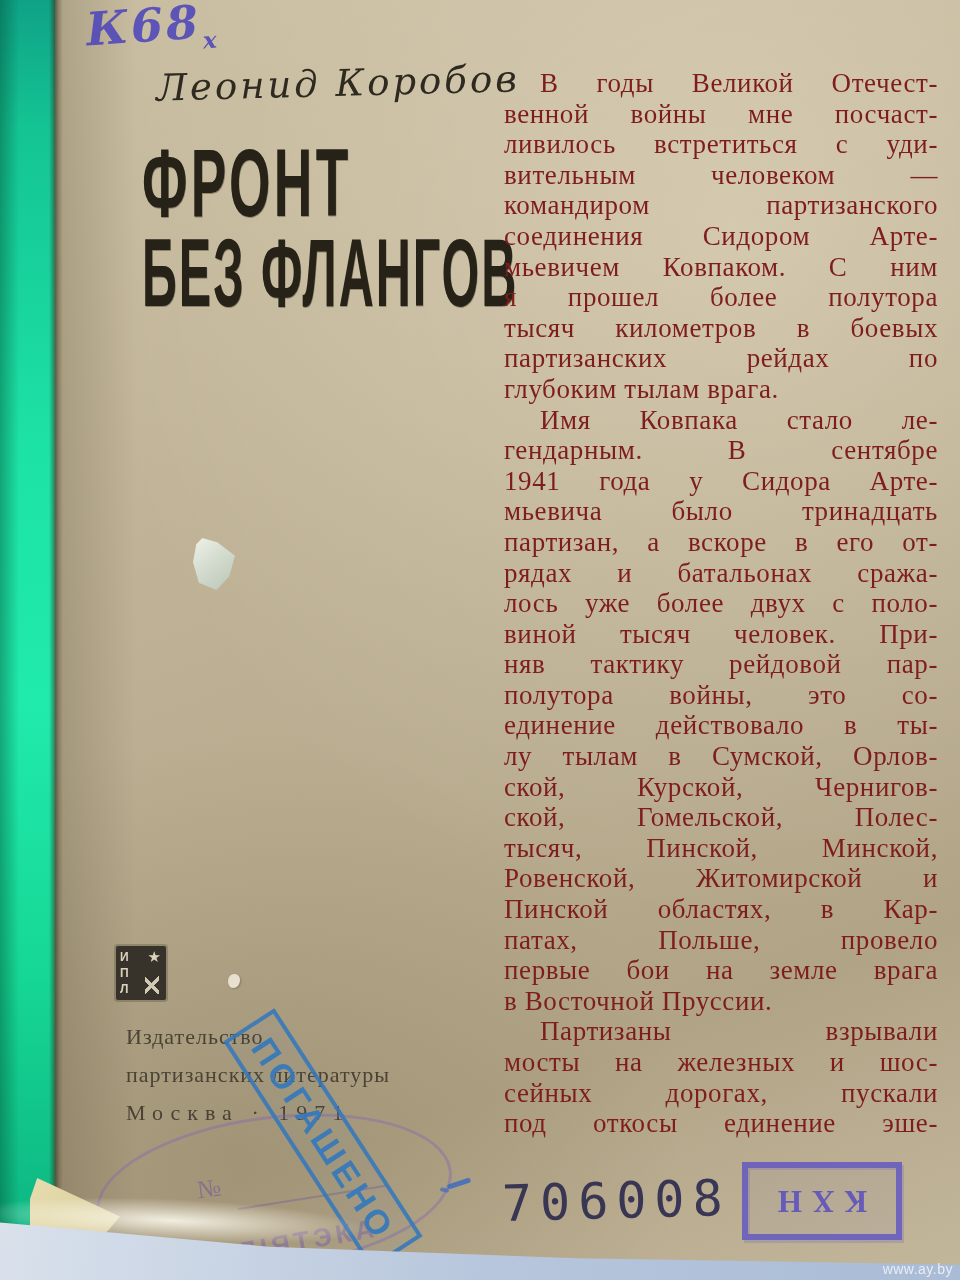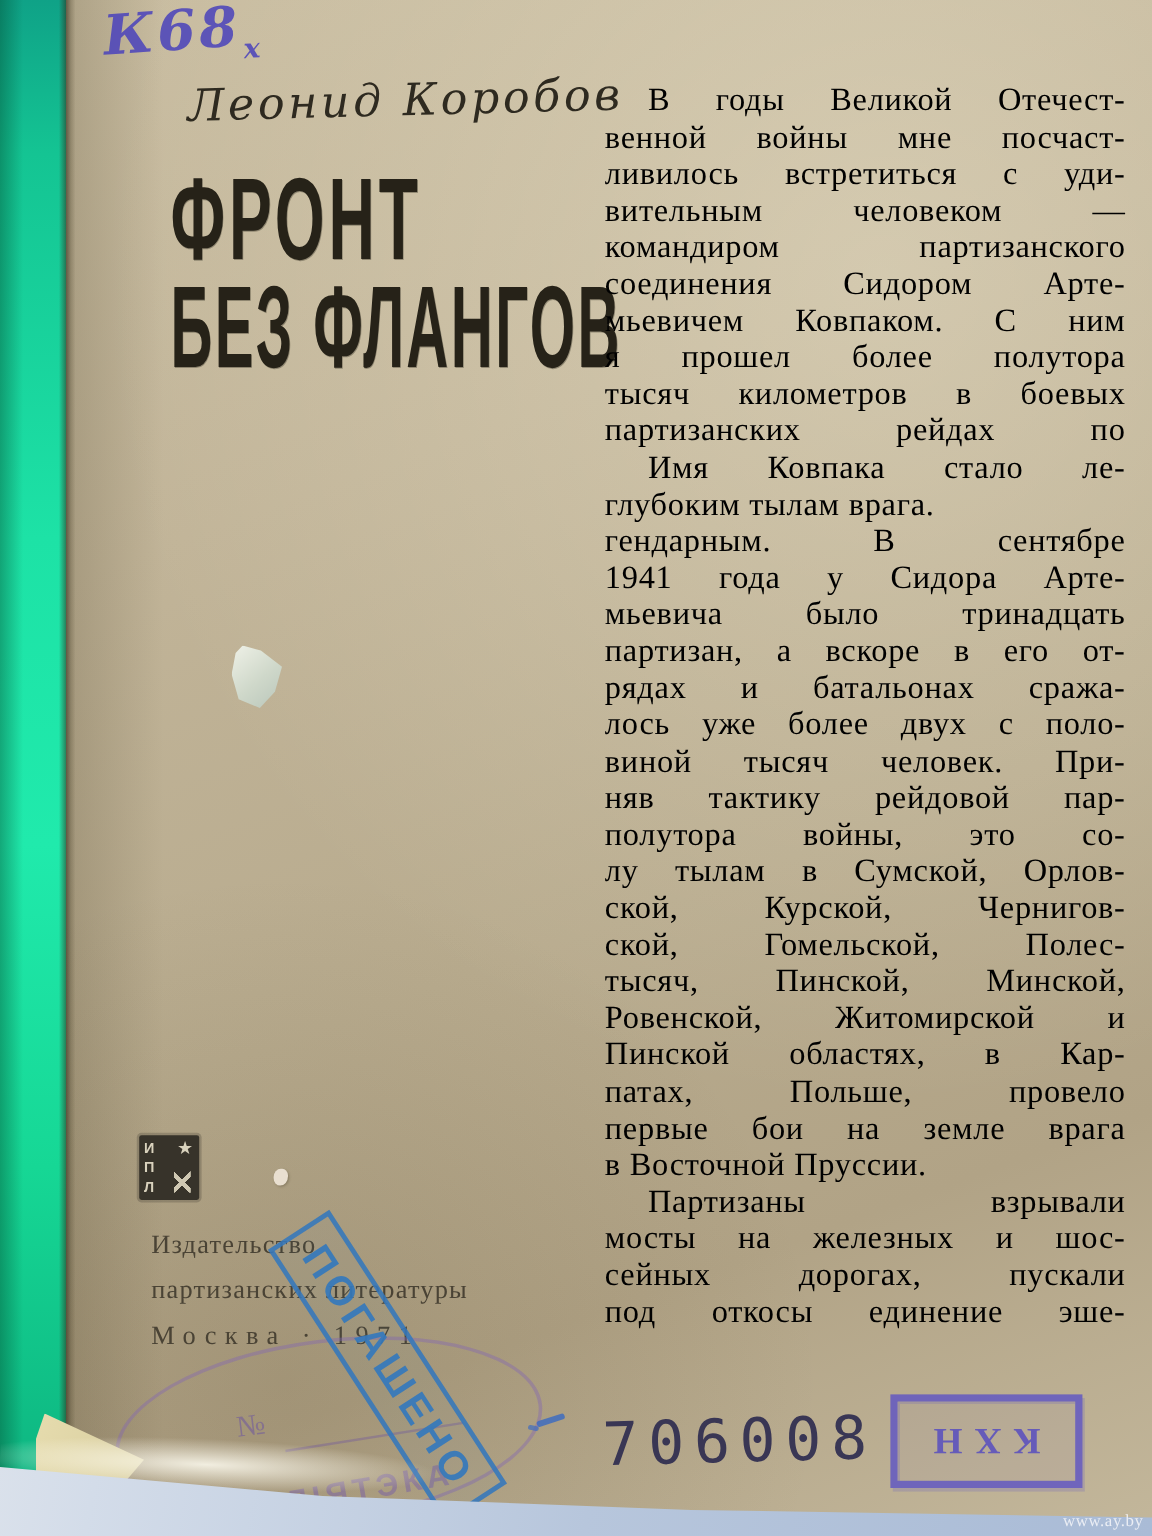--- a/index.html
+++ b/index.html
@@ -34,21 +34,21 @@
   .author{position:absolute;left:156px;top:62px;transform:rotate(-1.5deg);
     font-family:"DejaVu Serif",serif;font-style:italic;font-size:37px;
     letter-spacing:3px;color:#2e2a20;}
   .title{position:absolute;left:142px;color:#262218;
     font-family:"Liberation Sans",sans-serif;font-weight:bold;line-height:1;
     text-shadow:1px 1px 0 rgba(38,34,24,.35);white-space:nowrap;}
   .title1{top:134px;font-size:97px;letter-spacing:6px;transform:scale(.55,1);transform-origin:0 0;}
   .title2{top:224px;font-size:97px;letter-spacing:4px;transform:scale(.50,1);transform-origin:0 0;}
 
   
-  .annot{position:absolute;left:504px;top:68px;width:434px;color:#000000;}
+  .annot{position:absolute;left:504px;top:68px;width:434px;color:#7f1d1d;}
   .bline{width:434px;font-size:27px;line-height:30.6px;letter-spacing:.6px;
     text-align:justify;text-align-last:justify;white-space:normal;}
   .bline.ind{text-indent:36px;}
   .bline.end{text-align-last:left;}
 
   
   .logo{position:absolute;left:116px;top:946px;width:50px;height:54px;
     background:#37332a;border-radius:2px;box-shadow:0 0 0 2px rgba(55,51,42,.25);}
   .logo .col{position:absolute;left:4px;top:3px;display:flex;flex-direction:column;
     font-family:"Liberation Sans",sans-serif;font-weight:bold;font-size:12px;
@@ -103,21 +103,21 @@
   .edge-glow{position:absolute;left:0px;top:1196px;width:430px;height:48px;
     background:radial-gradient(60% 60% at 40% 55%,rgba(255,253,242,.85),rgba(255,253,242,0) 75%);
     transform:rotate(2.5deg);}
   .cover-corner{position:absolute;left:30px;top:1178px;width:90px;height:70px;
     background:linear-gradient(120deg,#e6dcae,#d6cb9d);
     clip-path:polygon(8% 0,100% 55%,70% 100%,0 100%,0 30%);}
   .surface{position:absolute;left:0;top:0;width:960px;height:1280px;
     background:linear-gradient(100deg,#eceef0 0%,#d3dce9 25%,#b7c6dc 60%,#a9bbd6 100%);
     clip-path:polygon(0 95.5%,28% 97.4%,60% 98.3%,100% 98.8%,100% 100%,0 100%);}
   .watermark{position:absolute;right:7px;bottom:3px;
-    font-family:Liberation Serif, serif;font-size:14px;
+    font-family:Liberation Sans, sans-serif;font-size:14px;
     color:rgba(248,248,250,.82);letter-spacing:.5px;}
 </style>
 </head>
 <body>
 
 <div id="photo">
 
   <div class="page"></div>
   <div class="page-vignette"></div>
   <div class="cover"></div>
@@ -136,31 +136,32 @@
       <div class="bline ind">В годы Великой Отечест-</div>
       <div class="bline">венной войны мне посчаст-</div>
       <div class="bline">ливилось встретиться с уди-</div>
       <div class="bline">вительным человеком —</div>
       <div class="bline">командиром партизанского</div>
       <div class="bline">соединения Сидором Арте-</div>
       <div class="bline">мьевичем Ковпаком. С ним</div>
       <div class="bline">я прошел более полутора</div>
       <div class="bline">тысяч километров в боевых</div>
       <div class="bline">партизанских рейдах по</div>
+      <div class="bline end">глубоким тылам врага.</div>
       <div class="bline ind">Имя Ковпака стало ле-</div>
-      <div class="bline end">глубоким тылам врага.</div>
       <div class="bline">гендарным. В сентябре</div>
       <div class="bline">1941 года у Сидора Арте-</div>
       <div class="bline">мьевича было тринадцать</div>
       <div class="bline">партизан, а вскоре в его от-</div>
       <div class="bline">рядах и батальонах сража-</div>
       <div class="bline">лось уже более двух с поло-</div>
       <div class="bline">виной тысяч человек. При-</div>
       <div class="bline">няв тактику рейдовой пар-</div>
       <div class="bline">полутора войны, это со-</div>
+      <div class="bline">единение действовало в ты-</div>
       <div class="bline">лу тылам в Сумской, Орлов-</div>
       <div class="bline">ской, Курской, Чернигов-</div>
       <div class="bline">ской, Гомельской, Полес-</div>
       <div class="bline">тысяч, Пинской, Минской,</div>
       <div class="bline">Ровенской, Житомирской и</div>
       <div class="bline">Пинской областях, в Кар-</div>
       <div class="bline">патах, Польше, провело</div>
       <div class="bline">первые бои на земле врага</div>
       <div class="bline end">в Восточной Пруссии.</div>
       <div class="bline ind">Партизаны взрывали</div>

